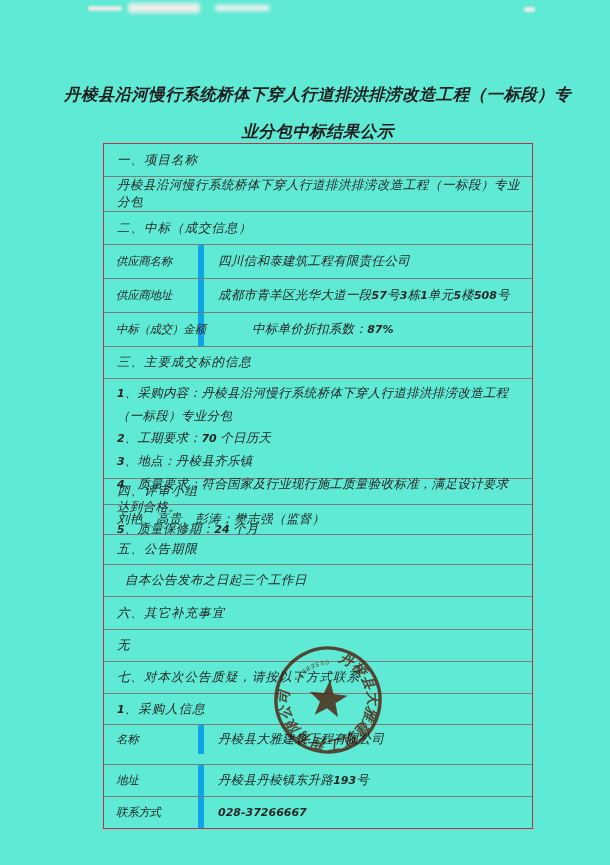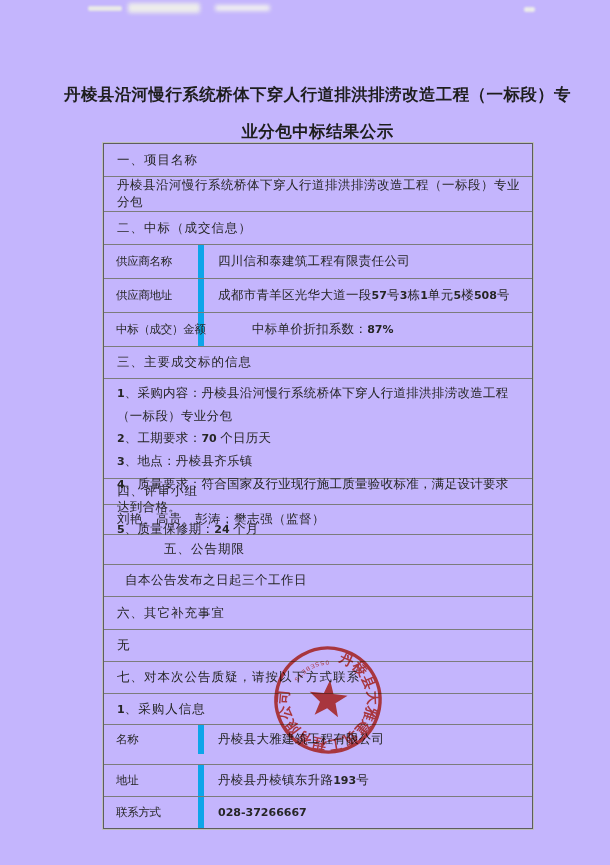--- a/index.html
+++ b/index.html
@@ -1,22 +1,23 @@
 <!DOCTYPE html>
 <html><head>
 <meta charset="utf-8">
 <style>
   html,body{margin:0;padding:0;background:#ffffff;}
   .page{
     position:relative;
     width:610px;height:865px;
-    background:#c4b5fd;
+    background:#5eead4;
     overflow:hidden;
     font-family:"Liberation Serif","DejaVu Serif",serif;
     color:#262626;
+    font-style:italic;
   }
   
   .artifact{position:absolute;border-radius:2px;}
   .af1{left:88px;top:6px;width:34px;height:5px;background:#e9e9e7;filter:blur(1px);}
   .af2{left:128px;top:3px;width:72px;height:10px;background:#ededeb;filter:blur(2px);}
   .af3{left:215px;top:5px;width:55px;height:6px;background:#f1f1ef;filter:blur(2px);}
   .af4{left:524px;top:7px;width:11px;height:5px;background:#ececea;filter:blur(1px);}
 
   .doc-title{
     position:absolute;left:25px;top:76px;width:585px;
@@ -104,21 +105,21 @@
           <div class="bline"><b class="num">4</b>、质量要求：符合国家及行业现行施工质量验收标准，满足设计要求达到合格。</div>
           <div class="bline"><b class="num">5</b>、质量保修期：<b class="num">24</b> 个月</div>
         </div>
       </div>
       <div class="row r-section" style="height: 26px;">
         <div class="cell single sec">四、评审小组</div>
       </div>
       <div class="row r-full" style="height: 30px;">
         <div class="cell single">刘艳、高贵、彭涛；樊志强（监督）</div>
       </div>
-      <div class="row r-section" style="height: 30px; padding-left: 47px;">
+      <div class="row r-section" style="height: 30px;">
         <div class="cell single sec">五、公告期限</div>
       </div>
       <div class="row r-full" style="height: 32px; padding-left: 8px;">
         <div class="cell single">自本公告发布之日起三个工作日</div>
       </div>
       <div class="row r-section" style="height: 33px;">
         <div class="cell single sec">六、其它补充事宜</div>
       </div>
       <div class="row r-full" style="height: 32px;">
         <div class="cell single">无</div>

